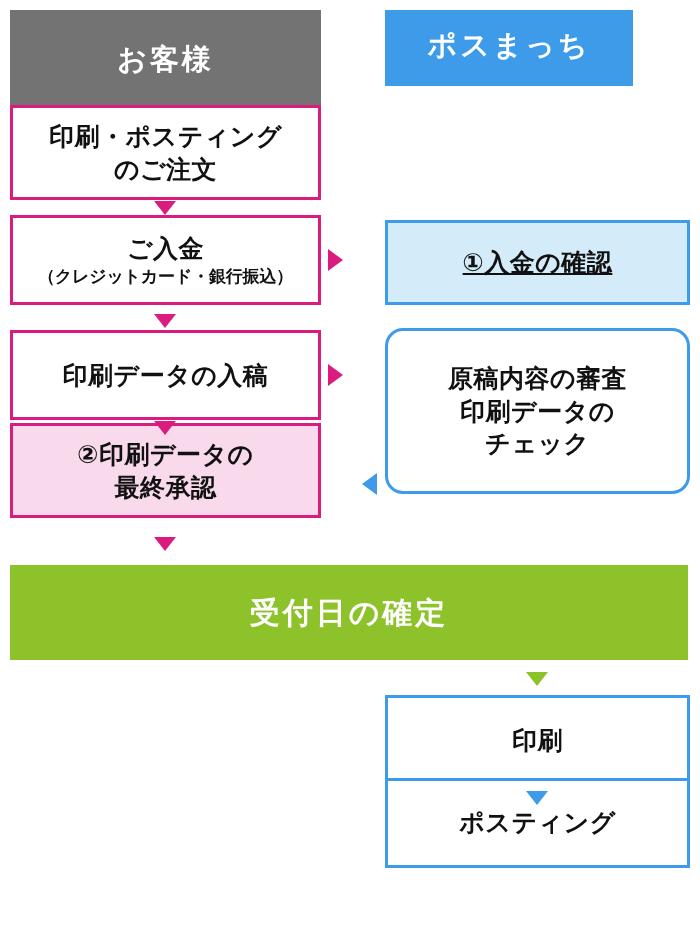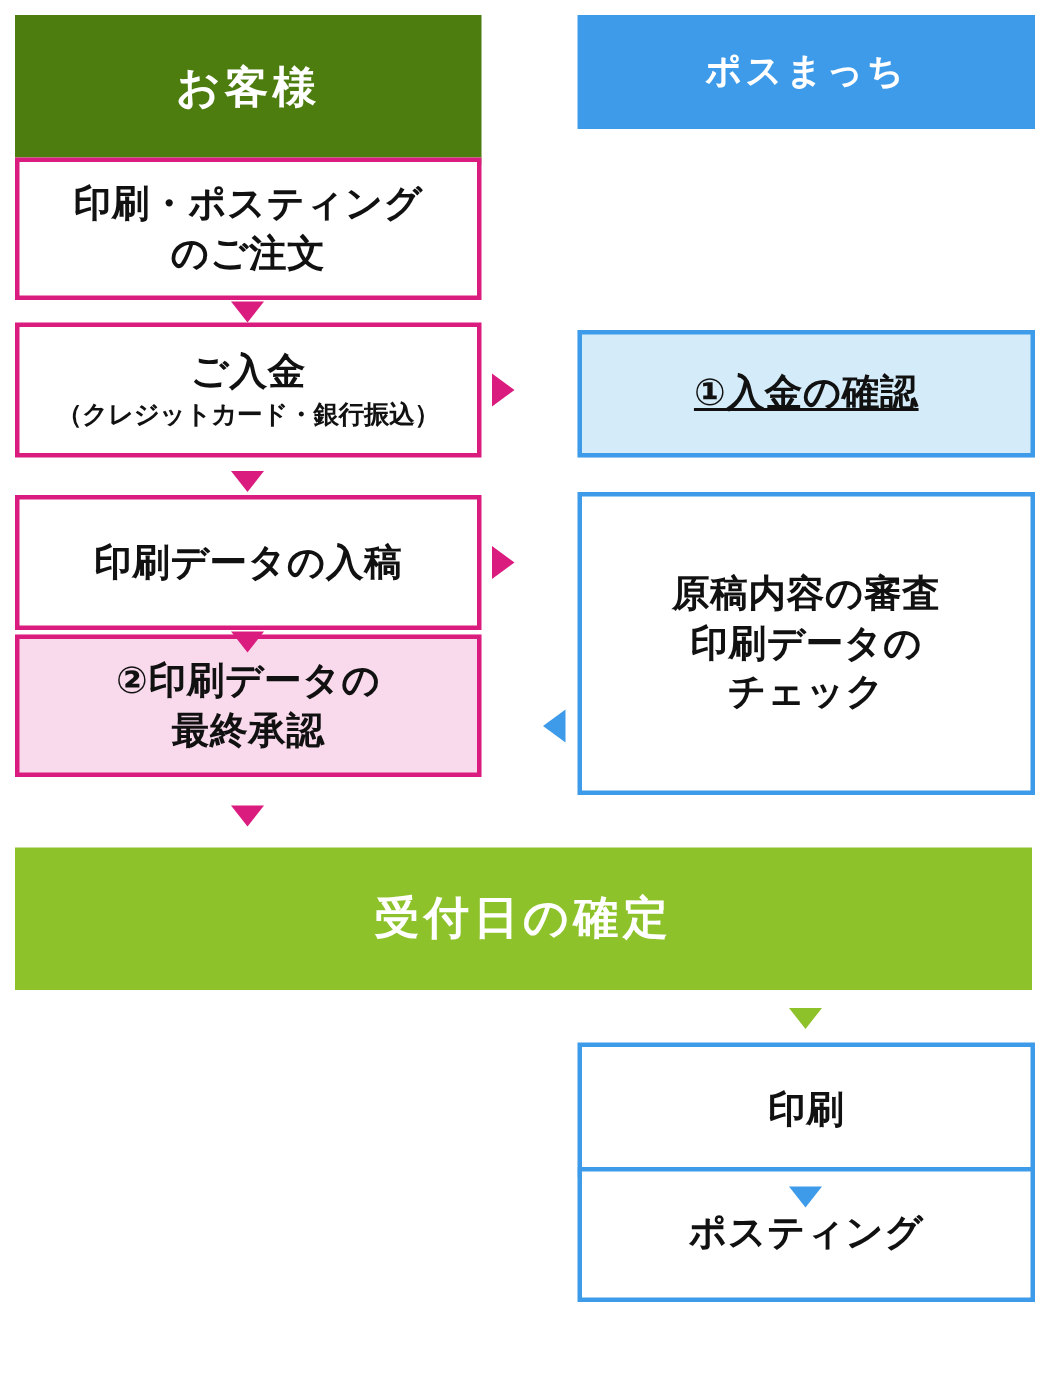--- a/index.html
+++ b/index.html
@@ -26,31 +26,32 @@
     justify-content: center;
     text-align: center;
     font-weight: bold;
     color: #111111;
     line-height: 1.3;
     letter-spacing: 0.02em;
   }
   
   .hdr-customer {
     left: 10px; top: 10px; width: 311px; height: 100px;
-    background: #4d7c0f;
+    background: #737373;
     color: #ffffff;
     font-size: 29px;
     letter-spacing: 0.10em;
   }
   .hdr-company {
-    left: 385px; top: 10px; width: 305px; height: 76px;
+    left: 385px; top: 10px; width: 248px; height: 76px;
     background: #3D9BE9;
     color: #ffffff;
-    font-size: 24px;
+    font-size: 29px;
     letter-spacing: 0.10em;
+    font-family: Liberation Mono, monospace;
   }
   
   .box-pink {
     border: 3px solid #DB1C7F;
     background: #ffffff;
     font-size: 25px;
     left: 10px; width: 311px;
   }
   .box-pink-filled {
     border: 3px solid #DB1C7F;
@@ -77,21 +78,21 @@
     font-size: 25px;
     left: 385px; width: 305px;
   }
   .box-blue-filled {
     border: 3px solid #3D9BE9;
     background: #D4ECF9;
     font-size: 25px;
     left: 385px; width: 305px; text-decoration: underline;
   }
   .n-confirm { top: 220px; height: 85px; }
-  .n-review  { top: 328px; height: 202px; }
+  .n-review  { top: 328px; height: 166px; border-radius: 18px; }
   .n-print   { top: 695px; height: 90px; }
   .n-posting { top: 778px; height: 90px; font-family: Liberation Serif, serif; }
 
   
   .band-green {
     left: 10px; top: 565px; width: 678px; height: 95px;
     background: #8DC22B;
     color: #ffffff;
     font-size: 30px;
     letter-spacing: 0.10em;

